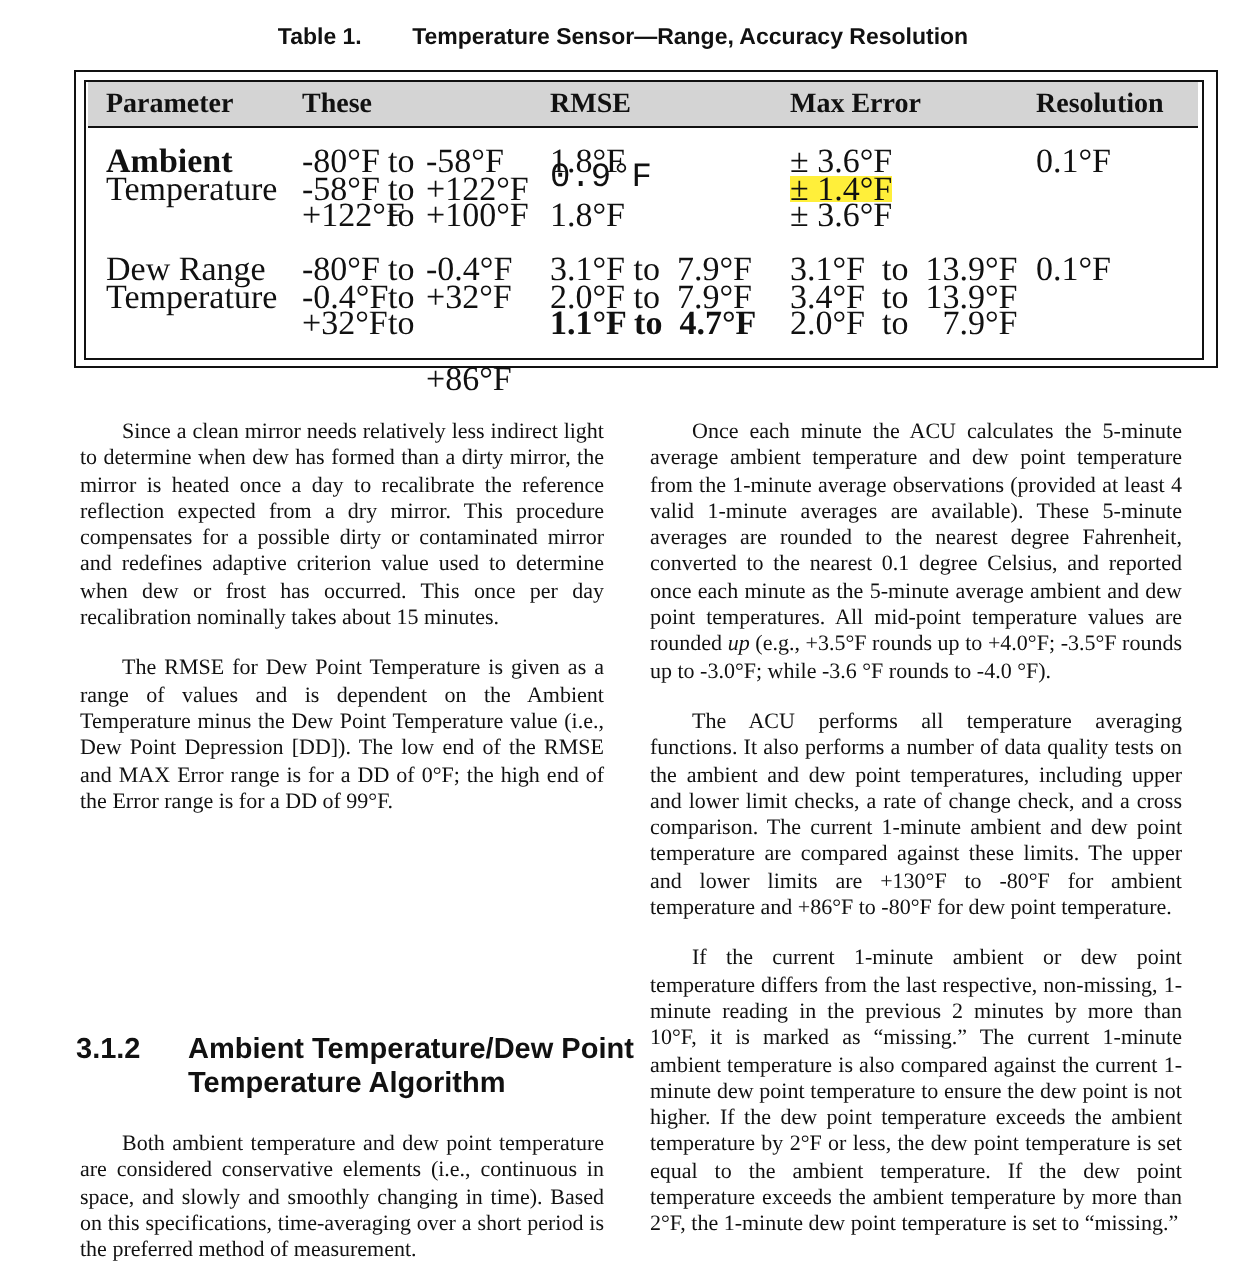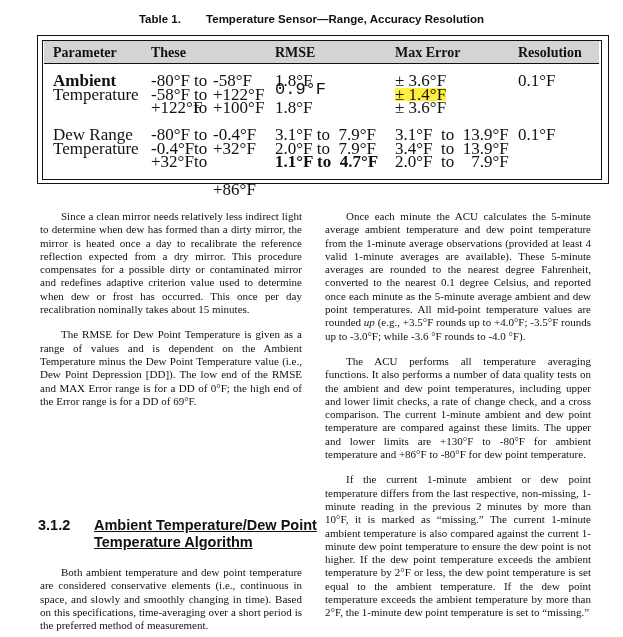--- a/index.html
+++ b/index.html
@@ -28,21 +28,21 @@
   .th { position: absolute; top: 4px; }
   .cell { position: absolute; font-size: 17px; line-height: 13.5px; white-space: pre; text-align: right; }
   .hl { background: #ffef3a; }
   .col { position: absolute; font-size: 11px; line-height: 13.3px; text-align: justify; }
   .col p { margin: 0 0 12px 0; text-indent: 21px; text-align: justify; text-align-last: left; }
   .heading {
     font-family: "Liberation Sans", sans-serif; font-weight: bold; font-size: 14.5px;
     line-height: 17px; position: absolute; left: 38px; top: 517px; width: 290px;
   }
   .heading .hnum { position: absolute; left: 0; top: 0; }
-  .heading .htxt { position: absolute; left: 56px; top: 0; width: 240px; text-decoration: underline; }
+  .heading .htxt { position: absolute; left: 56px; top: 0; width: 240px; }
 </style>
 </head>
 <body>
 
 <div class="table-caption">
   <span class="num">Table 1.</span>
   <span>Temperature Sensor—Range, Accuracy Resolution</span>
 </div>
 
 <div class="table-outer"></div>
@@ -90,21 +90,21 @@
     <span class="cell" style="left: 395px; top: 141.5px;">3.4°F  to  13.9°F</span>
     <span class="cell" style="left: 151px; top: 155px;">+32°F</span>
     <span class="cell" style="left: 194px; top: 155px;">to</span>
     <span class="cell" style="left: 213px; top: 155px; margin-top: 28px;">+86°F</span>
     <span class="cell" style="left: 275px; top: 155px; font-weight: bold;">1.1°F to  4.7°F</span>
     <span class="cell" style="left: 395px; top: 155px;">2.0°F  to    7.9°F</span>
   </div>
 
 <div class="col" style="left:40px; top:210px; width:262px;">
   <p>Since a clean mirror needs relatively less indirect light to determine when dew has formed than a dirty mirror, the mirror is heated once a day to recalibrate the reference reflection expected from a dry mirror. This procedure compensates for a possible dirty or contaminated mirror and redefines adaptive criterion value used to determine when dew or frost has occurred. This once per day recalibration nominally takes about 15 minutes.</p>
-  <p>The RMSE for Dew Point Temperature is given as a range of values and is dependent on the Ambient Temperature minus the Dew Point Temperature value (i.e., Dew Point Depression [DD]). The low end of the RMSE and MAX Error range is for a DD of 0°F; the high end of the Error range is for a DD of 69°F.</p>
+  <p>The RMSE for Dew Point Temperature is given as a range of values and is dependent on the Ambient Temperature minus the Dew Point Temperature value (i.e., Dew Point Depression [DD]). The low end of the RMSE and MAX Error range is for a DD of 0°F; the high end of the Error range is for a DD of 99°F.</p>
 </div>
 
 <div class="heading">
   <span class="hnum">3.1.2</span>
   <span class="htxt">Ambient Temperature/Dew Point Temperature Algorithm</span>
 </div>
 
 <div class="col" style="left:40px; top:566px; width:262px;">
   <p>Both ambient temperature and dew point temperature are considered conservative elements (i.e., continuous in space, and slowly and smoothly changing in time). Based on this specifications, time-averaging over a short period is the preferred method of measurement.</p>
 </div>

